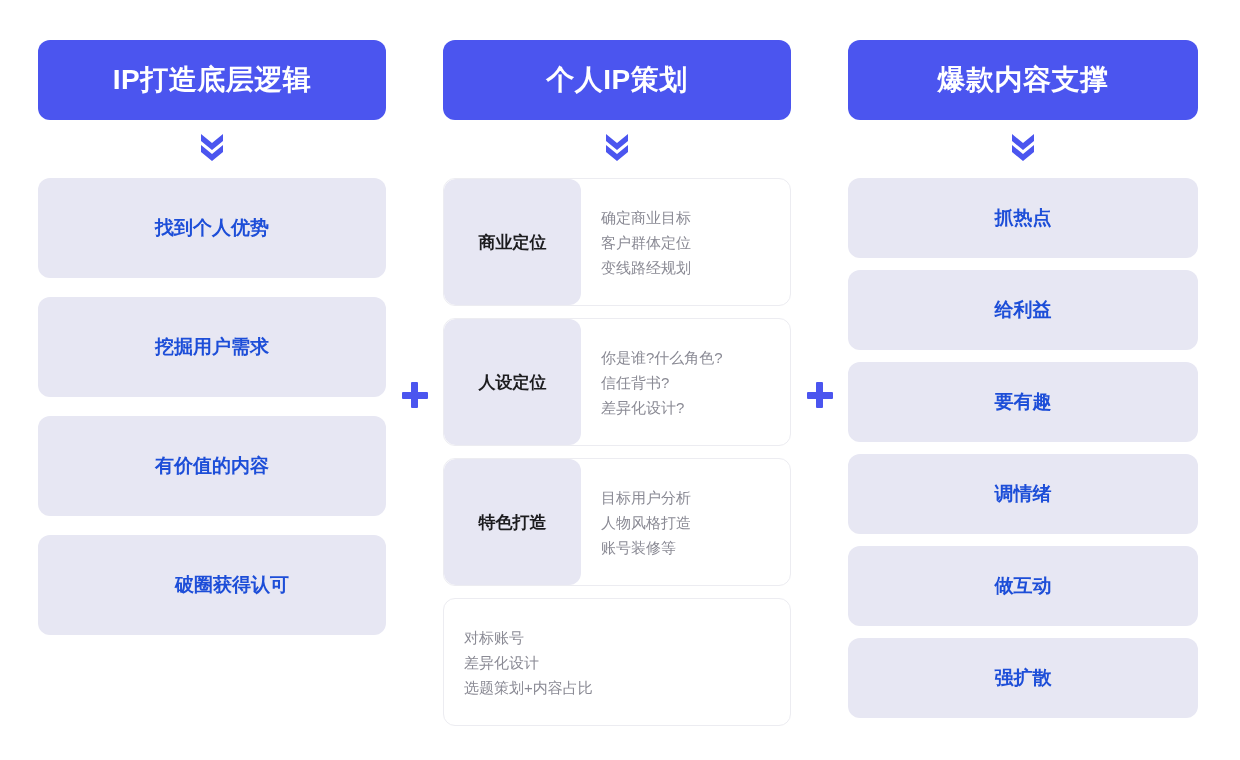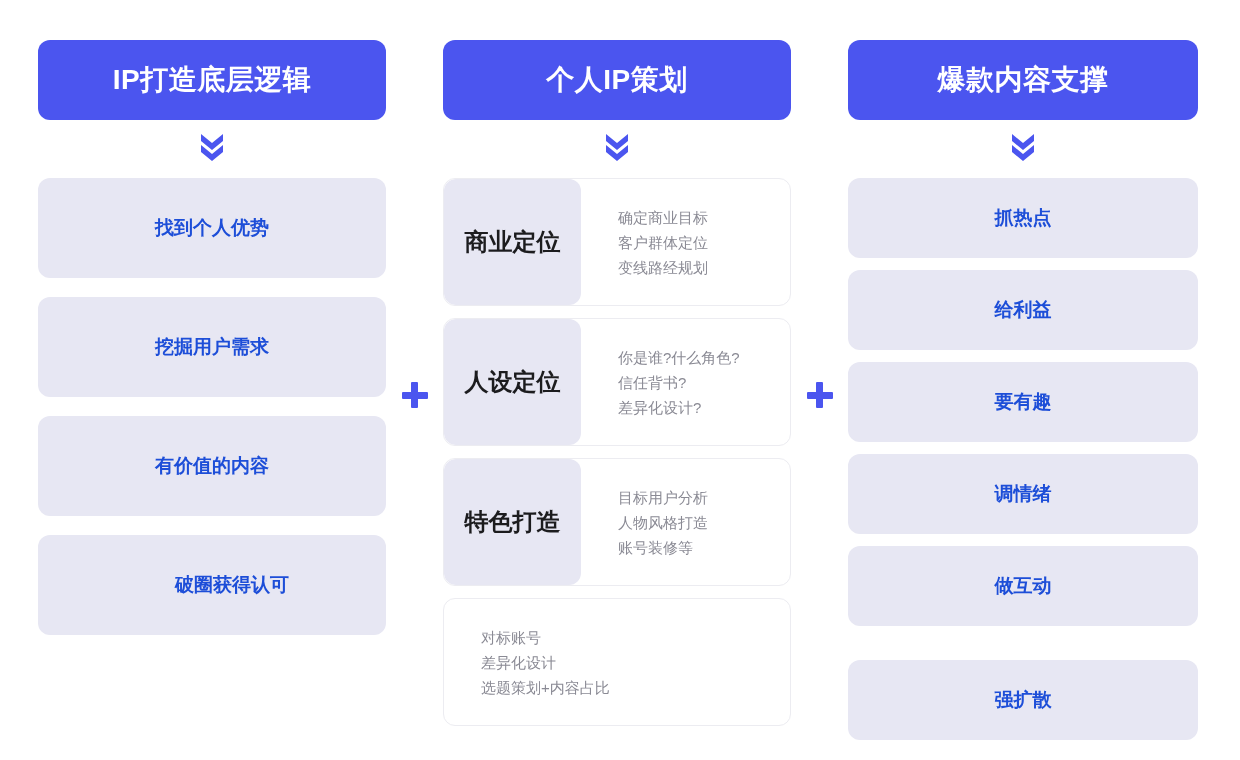--- a/index.html
+++ b/index.html
@@ -104,21 +104,21 @@
   .col-left .pill {
     height: 100px;
     margin-bottom: 19px;
   }
   .col-left .pill:last-child { margin-bottom: 0; padding-left: 40px; }
 
   .col-right .pill {
     height: 80px;
     margin-bottom: 12px;
   }
-  .col-right .pill:last-child { margin-bottom: 0; margin-top: 22px; }
+  .col-right .pill:last-child { margin-bottom: 0; }
 
   
   .split-card {
     height: 128px;
     margin-bottom: 12px;
     background: #ffffff;
     border: 1px solid #ececf1;
     border-radius: 12px;
     box-sizing: border-box;
     display: flex;
@@ -128,29 +128,29 @@
   .split-card:last-child { margin-bottom: 0; }
   .split-left {
     width: 137px;
     flex: 0 0 137px;
     background: #e7e7f3;
     border-radius: 12px;
     display: flex;
     align-items: center;
     justify-content: center;
     color: #1c1c1e;
-    font-size: 24px;
+    font-size: 17px;
     font-weight: bold;
   }
   .split-right {
     flex: 1 1 auto;
     display: flex;
     flex-direction: column;
     justify-content: center;
-    padding-left: 37px;
+    padding-left: 20px;
     padding-right: 12px;
   }
   .split-line {
     color: #8a8a94;
     font-size: 15px;
     line-height: 25px;
     white-space: nowrap;
   }
 </style>
 </head>

